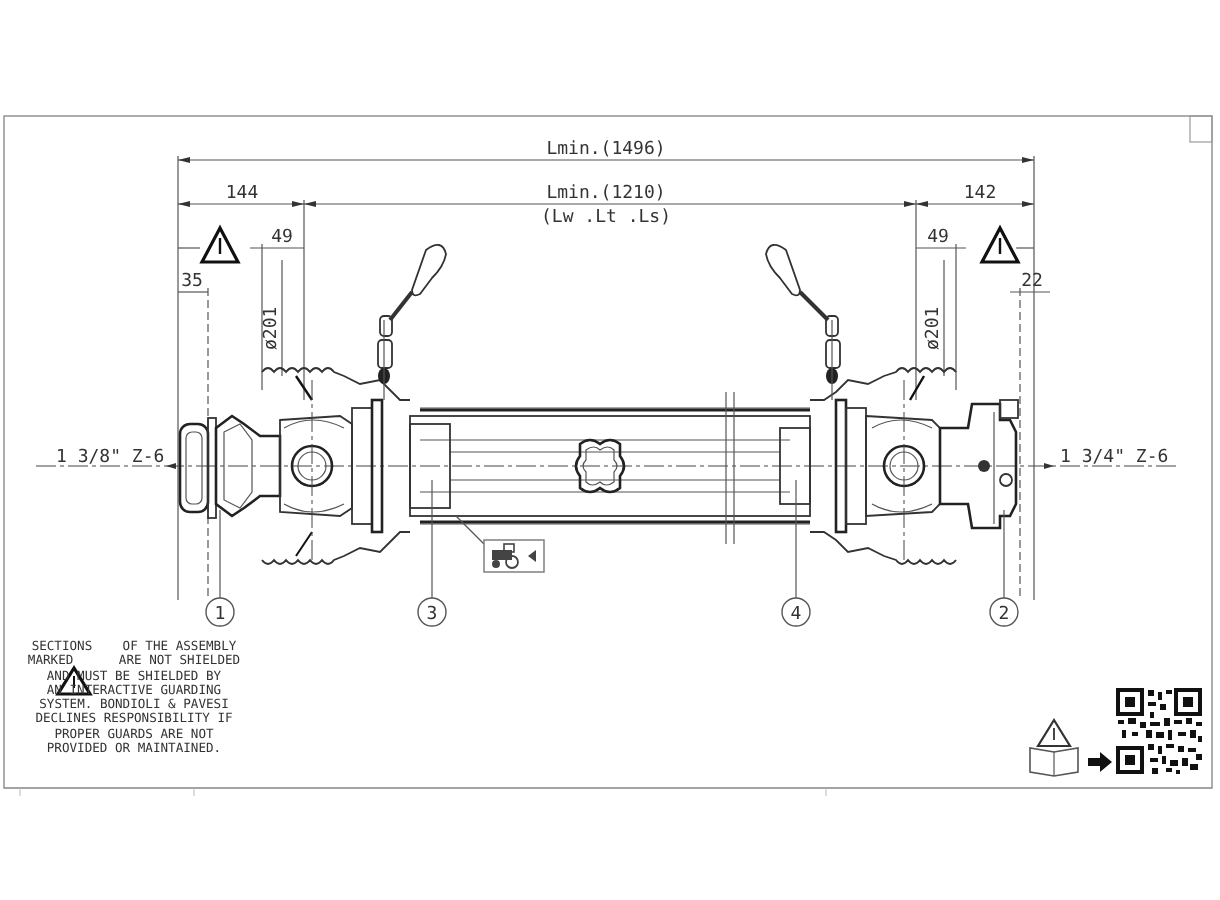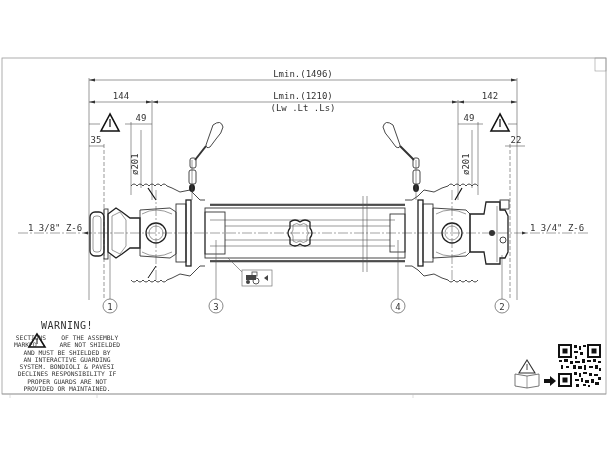--- a/index.html
+++ b/index.html
@@ -262,16 +262,15 @@
       <rect x="591" y="379" width="3" height="4"></rect>
           <rect x="595" y="382" width="4" height="3"></rect>
           <rect x="576" y="384" width="3" height="3"></rect>
       <rect x="583" y="384" width="3" height="2"></rect>
           <rect x="588" y="385" width="2" height="2"></rect>
     </g>
   </g>
 </svg>
 
 <div class="warn-box">
-  <div class="warn-title">WARNING!</div>
   <div class="warn-body"><div>SECTIONS    OF THE ASSEMBLY</div><div>MARKED      ARE NOT SHIELDED</div><div>AND MUST BE SHIELDED BY</div><div>AN INTERACTIVE GUARDING</div><div>SYSTEM. BONDIOLI &amp; PAVESI</div><div>DECLINES RESPONSIBILITY IF</div><div>PROPER GUARDS ARE NOT</div><div>PROVIDED OR MAINTAINED.</div></div>
 </div>
 </div>
 
 </body></html>

